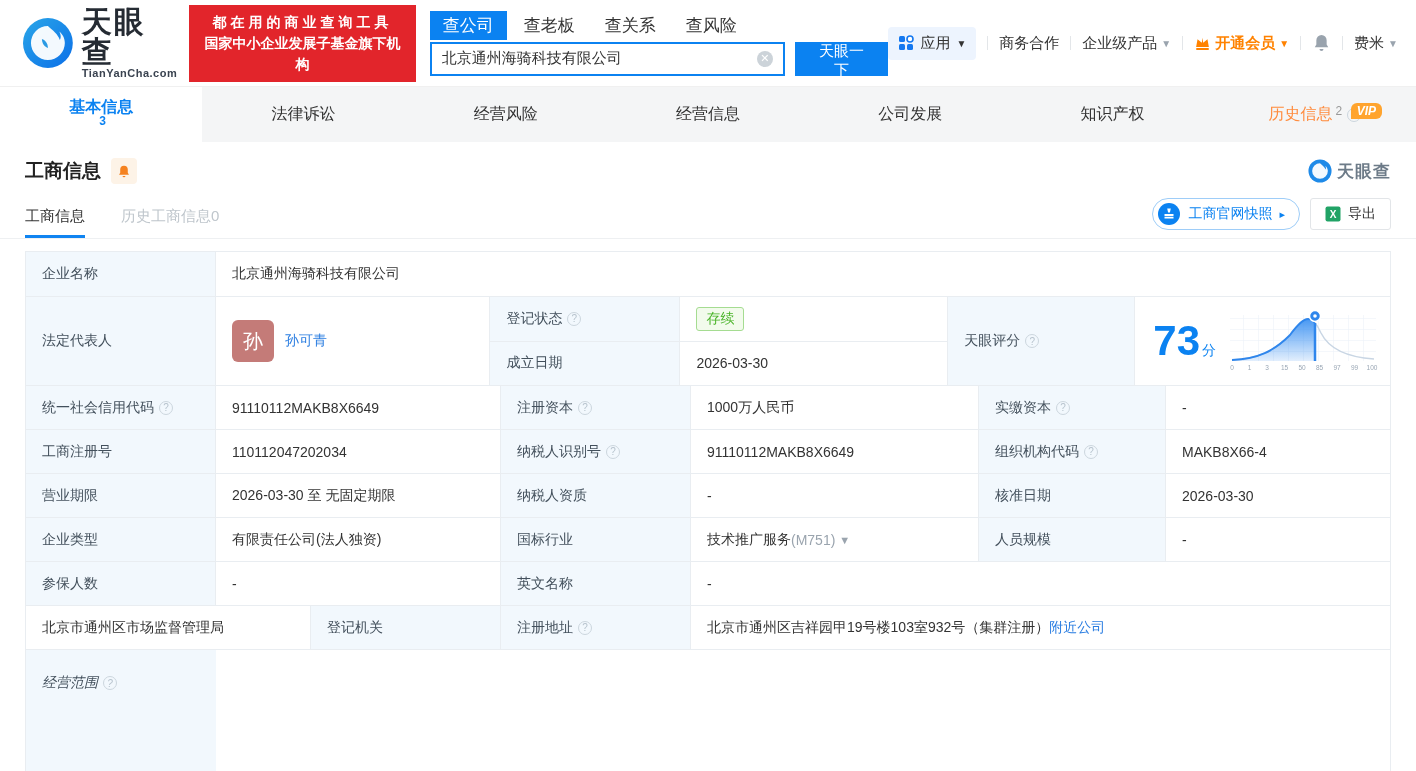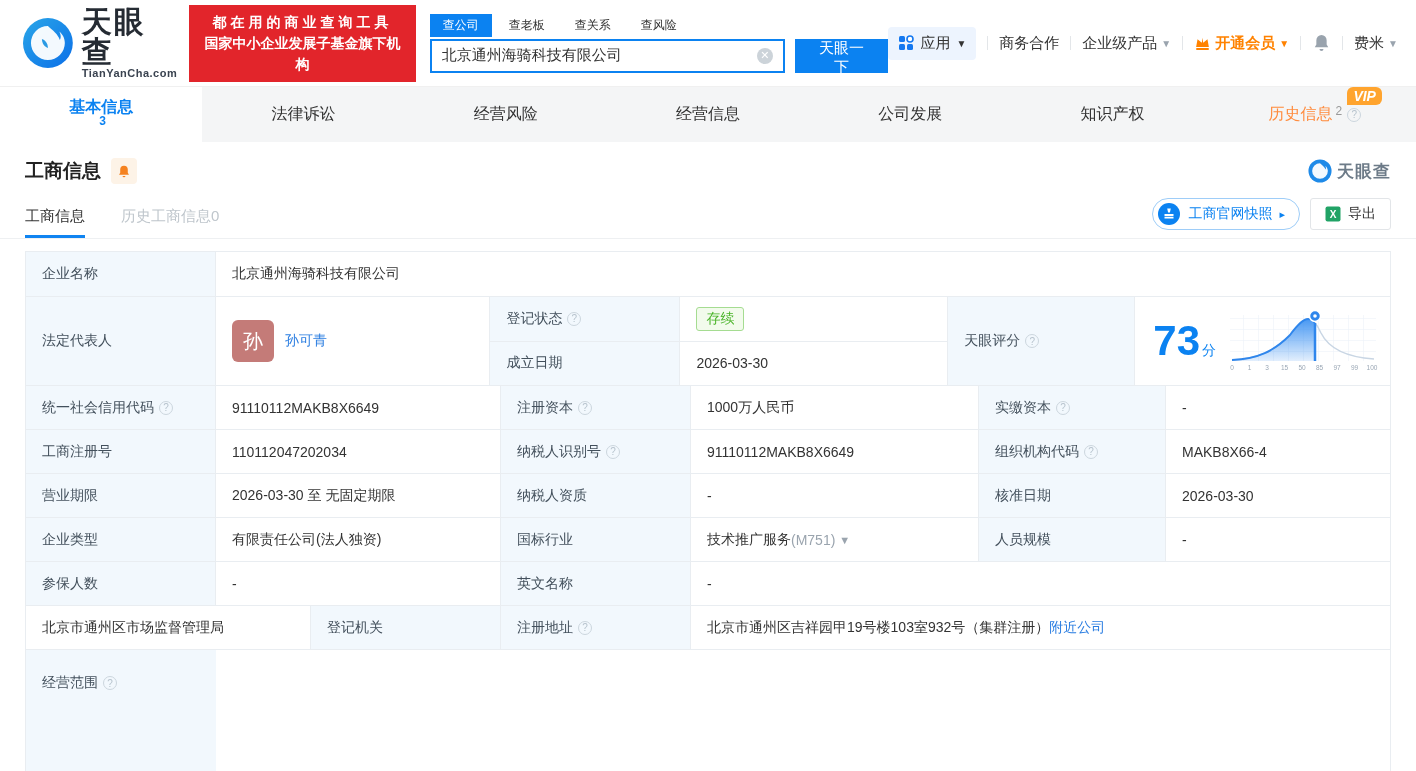--- a/index.html
+++ b/index.html
@@ -7,21 +7,21 @@
     font-family:"Liberation Sans","DejaVu Sans",sans-serif; color:#333; }
   
   .header { height:86px; display:flex; align-items:center; padding:0 18px 0 22px; background:#fff; }
   .logo { display:flex; align-items:center; gap:8px; cursor:pointer; }
   .logo-text .brand { font-size:30px; font-weight:bold; color:#252b33; letter-spacing:2px; line-height:30px; }
   .logo-text .domain { font-size:11px; color:#3a4350; font-weight:bold; letter-spacing:.5px; }
   .slogan { background:#e2252b; color:#fff; margin-left:12px; padding:7px 12px; font-size:14px; font-weight:bold; line-height:21px; text-align:center; }
   .slogan .l1 { letter-spacing:4px; }
   .search-area { margin-left:14px; }
   .search-tabs { display:flex; gap:4px; margin-bottom:2px; }
-  .search-tab { font-size:12px; padding:3px 13px; cursor:pointer; color:#333; }
+  .search-tab { font-size:17px; padding:3px 13px; cursor:pointer; color:#333; }
   .search-tab.active { background:#0b82f1; color:#fff; }
   .search-row { display:flex; align-items:center; }
   .search-box { width:370px; height:34px; border:2px solid #0b82f1; display:flex; align-items:center; background:#fff; }
   .search-box input { flex:1; border:none; outline:none; font-size:15px; padding:0 10px; color:#333;
      font-family:"Liberation Sans","DejaVu Sans",sans-serif; }
   .clear-btn { width:16px; height:16px; border-radius:50%; background:#ccd3d9; color:#fff; font-size:11px;
      display:flex; align-items:center; justify-content:center; margin-right:10px; cursor:pointer; }
   .search-btn { height:34px; margin-left:10px; background:#0b82f1; color:#fff; border:none; font-size:15px;
      padding:0 18px; cursor:pointer; font-family:inherit; }
   .top-nav { margin-left:auto; display:flex; align-items:center; gap:11px; font-size:15px; white-space:nowrap; }
@@ -32,21 +32,21 @@
   .vip-link { color:#ff8200; font-weight:bold; }
   .vip-link .caret { color:#ff8200; }
   
   .main-tabs { height:56px; background:#f4f5f6; display:flex; border-top:1px solid #f0f0f0; }
   .main-tab { flex:1; display:flex; align-items:center; justify-content:center; font-size:16px; cursor:pointer; color:#333; position:relative; }
   .main-tab.active { background:#fff; color:#0b82f1; font-weight:bold;flex-direction:column; }
   .tab-count { font-size:12px; margin-left:3px; position:relative; top:-4px; }
   .main-tab.active .tab-count { color:#0b82f1; }
   .main-tab.history { color:#ff8b3d; }
   .main-tab.history .tab-count { color:#999; }
-  .vip-badge { position:absolute; top:0; right:34px; background:#ffa42e; color:#fff; font-size:14px; font-weight:bold;
+  .vip-badge { position:absolute; top:16px; right:34px; background:#ffa42e; color:#fff; font-size:12px; font-weight:bold;
      font-style:italic; padding:1px 6px; border-radius:6px 6px 6px 0; }
   .q-icon { display:inline-flex; width:14px; height:14px; border-radius:50%; border:1px solid #ccd6de; color:#b7c3cd;
      font-size:10px; align-items:center; justify-content:center; margin-left:5px; cursor:pointer; flex:none; }
   
   .section-head { display:flex; align-items:center; padding:16px 25px 0 25px; }
   .section-title { font-size:19px; font-weight:bold; color:#222; }
   .bell-chip { margin-left:10px; width:26px; height:26px; background:#fdf3e7; border-radius:4px;
      display:flex; align-items:center; justify-content:center; cursor:pointer; }
   .watermark { margin-left:auto; display:flex; align-items:center; gap:5px; }
   .watermark span { font-size:17px; color:#6d7b88; font-weight:bold; letter-spacing:1px; }
@@ -74,21 +74,21 @@
   .mid-stack .cell:last-child { border-right:none; flex:1; }
   .badge-ok { border:1px solid #a5dc91; background:#f2fbec; color:#49b428; padding:2px 9px; border-radius:3px; font-size:14px; }
   .avatar { width:42px; height:42px; border-radius:6px; background:#c47b78; color:#fff; font-size:20px;
      display:flex; align-items:center; justify-content:center; cursor:pointer; flex:none; }
   .link { color:#2a7de1; cursor:pointer; }
   .score-cell { display:flex; align-items:center; gap:12px; padding:0 10px 0 18px; flex:1; }
   .score-num { font-size:42px; font-weight:bold; color:#0b82f1; line-height:1; }
   .score-unit { font-size:14px; color:#0b82f1; margin-left:2px; }
   .gray { color:#9aa4ae; }
   .scope-cell { padding:12px 18px; line-height:27px; align-items:flex-start; }
-  .scope-lbl { align-items:flex-start; padding-top:24px; }
+  .scope-lbl { align-items:flex-start; padding-top:24px;font-style:italic; }
   svg { display:block; }
 </style>
 </head>
 <body>
 
 <div class="header">
   <div class="logo">
     <svg width="52" height="52" viewBox="0 0 52 52">
       <defs>
           <linearGradient id="lg" x1="0" y1="0" x2="1" y2="1">

